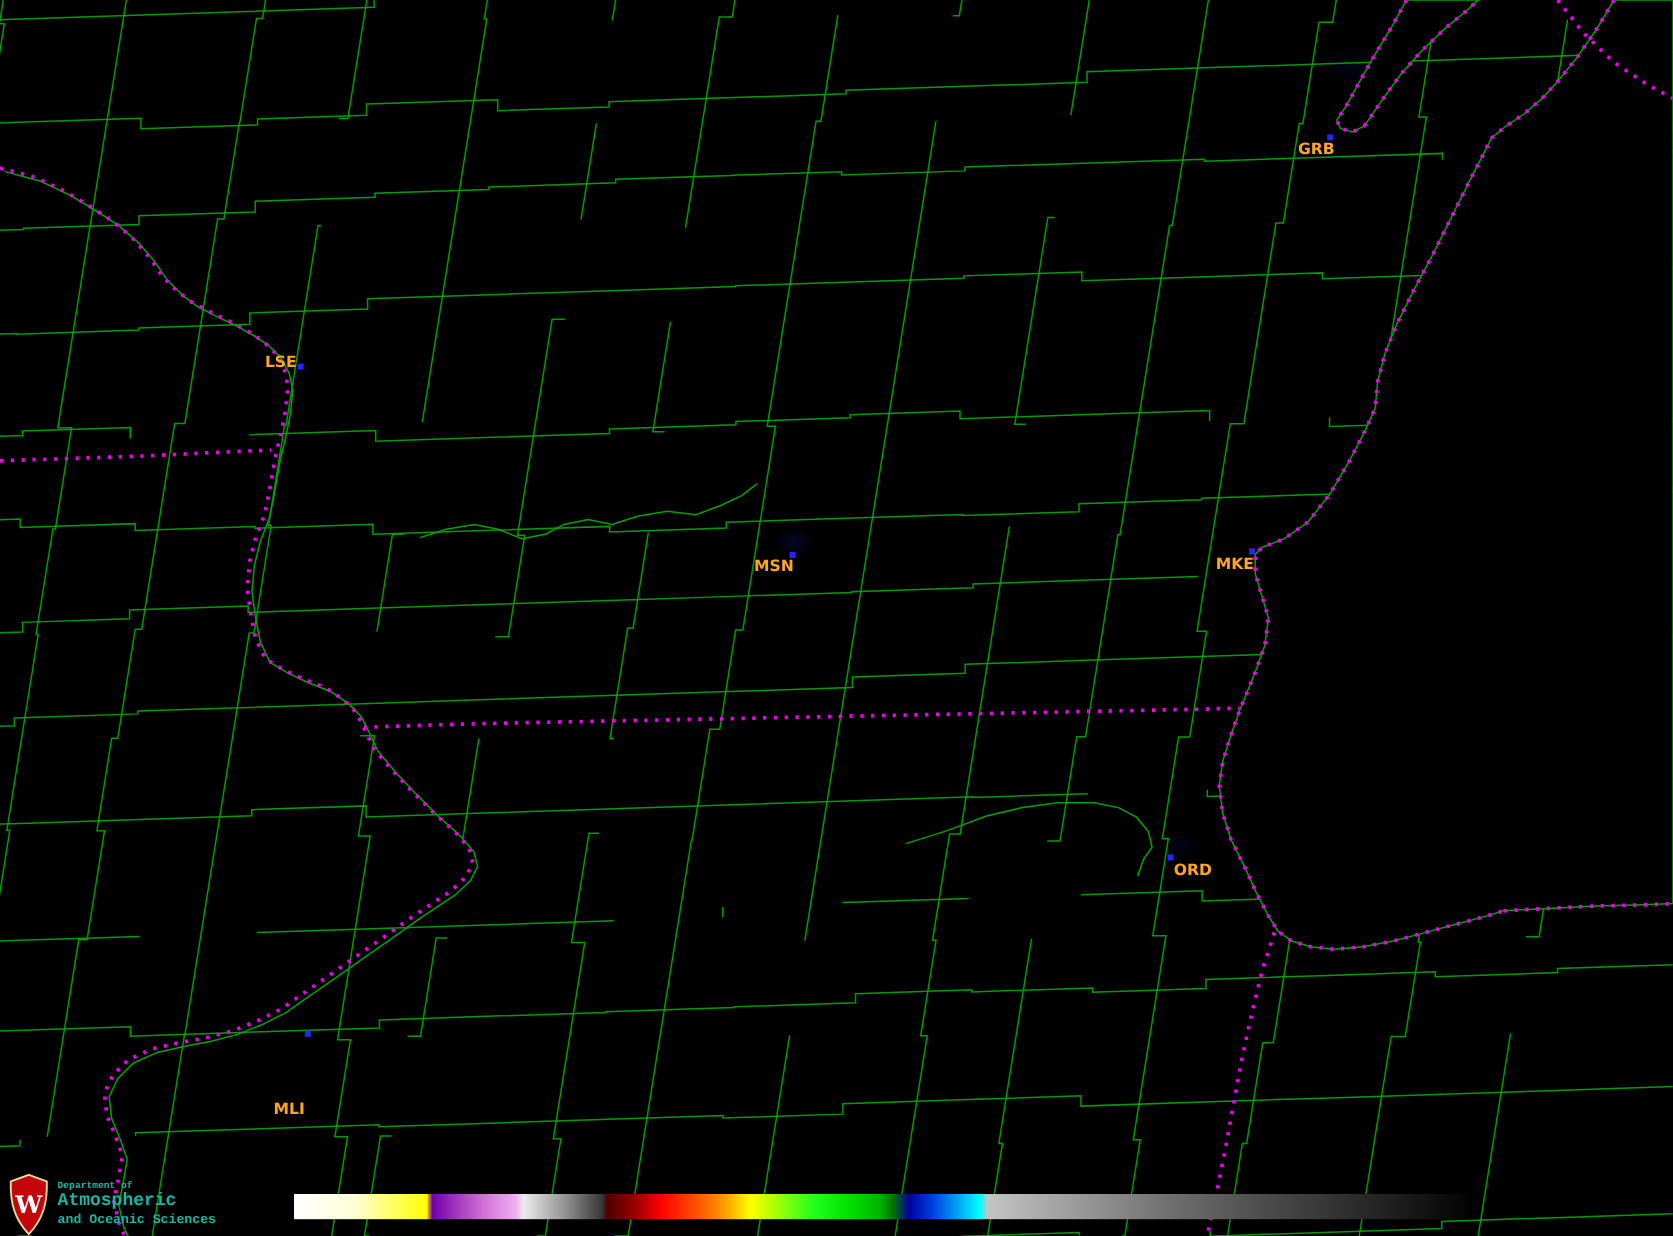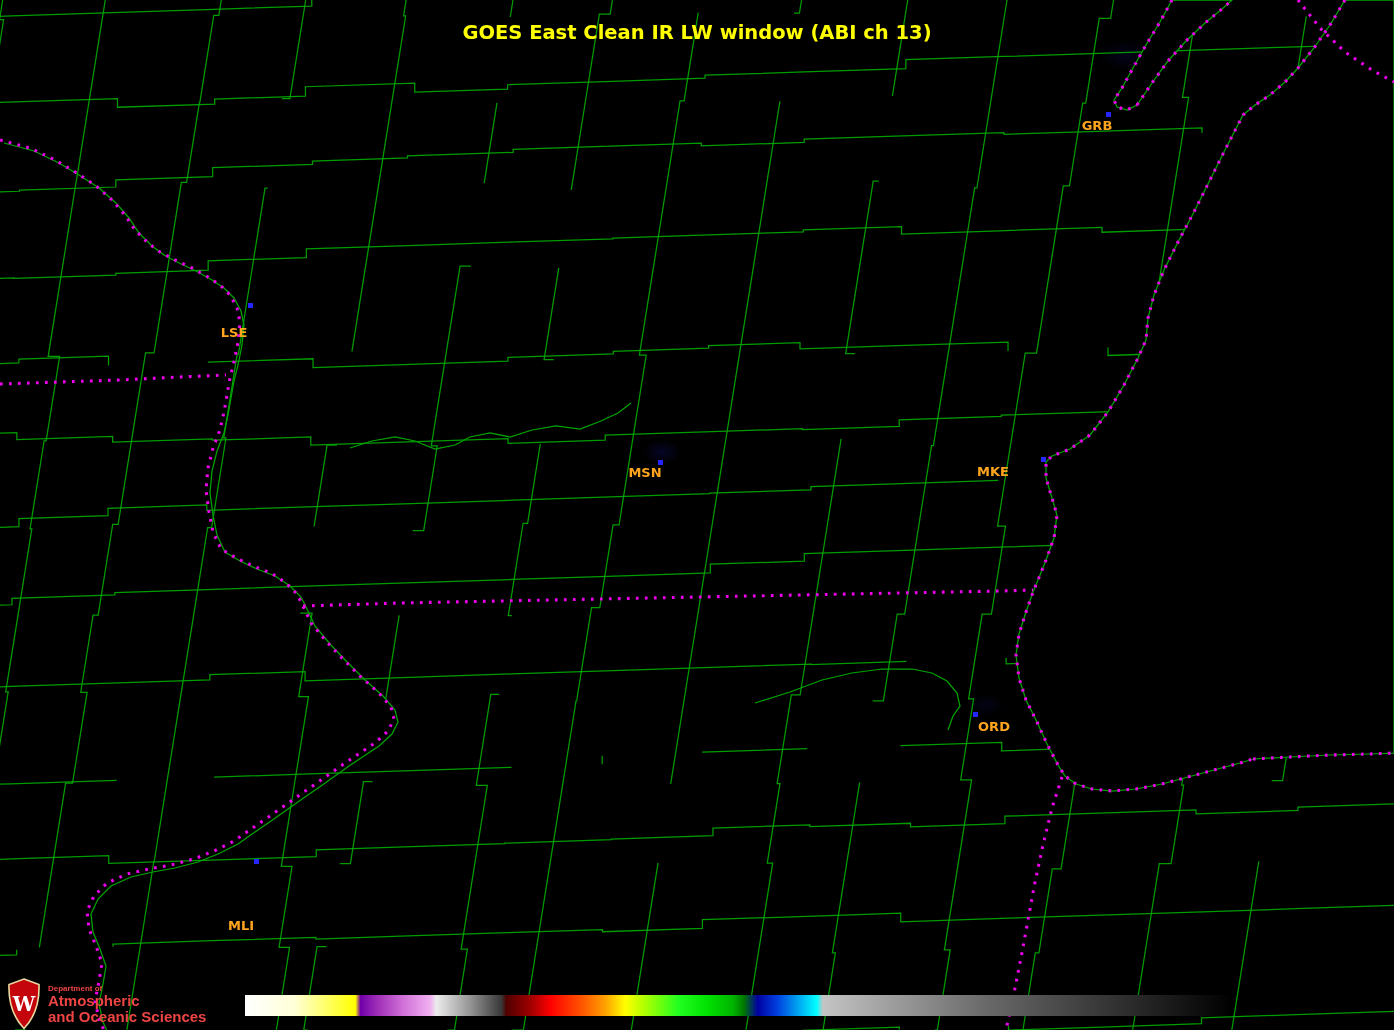--- a/index.html
+++ b/index.html
@@ -13,24 +13,24 @@
       radial-gradient(30px 16px at 985px 705px, rgba(8,8,55,.4), rgba(0,0,0,0) 70%);}
   #title{position:absolute;left:0;top:21px;width:100%;text-align:center;z-index:5;}
   #title div{color:#ffff00;font-weight:bold;font-size:19.5px;line-height:23px;white-space:pre;}
   .station{position:absolute;z-index:4;}
   .station .dot{position:absolute;width:5px;height:5px;background:#2525ff;}
   .station .lbl{position:absolute;transform:translate(-50%,-50%);color:#ffa51e;
       font-weight:bold;font-size:13px;white-space:pre;}
   #colorbar{position:absolute;z-index:6;}
   #logo{position:absolute;left:6px;top:978px;z-index:6;display:flex;align-items:flex-start;}
   #crest{width:36px;height:52px;}
-  #logo-text{margin-left:6px;color:#ef4444;font-family:Liberation Sans, sans-serif;}
+  #logo-text{margin-left:6px;color:#14b8a6;font-family:Liberation Mono, monospace;}
   #logo-dept{font-size:8px;font-weight:bold;margin-top:6px;}
   #logo-l1{font-size:15px;font-weight:bold;line-height:16px;}
-  #logo-l2{font-size:15px;font-weight:bold;line-height:16px;}
+  #logo-l2{font-size:11px;font-weight:bold;line-height:16px;}
 </style>
 </head>
 <body>
 
 <div id="ir-blobs"></div>
 
 <svg id="map-svg" width="1394" height="1030" viewBox="0 0 1394 1030">
   <g id="county-layer">
       <polyline points="2.698708375915885,0 -0.4580416968464851,19.729687954764813 3.60029262393713,19.729687954764813 -9.1763528829813,99.583722373005 -16.76700508803129,99.583722373005 -30.547210875749588,185.71000854624435 -39.52890180408954,185.71000854624435 -53.48017618864775,272.9054734497331 -66.37267646588384,353.48360018245876 -70.63702542170881,353.48360018245876 -85.3209785117209,445.2583069950342 -98.78789358608425,529.4265262098052 -93.60067709185184,529.4265262098052 -106.19914580233396,608.1669556503184 -120.7399254335463,699.0468283453956 -133.906209083125,781.3361011552624 -148.02625739336014,869.5864030942321 -157.9893240699917,869.5864030942321 -170.48921365387739,947.7107129935175 -183.6554995749146,1030" fill="none" stroke="#00a400" stroke-width="1.25" stroke-opacity="0.95"></polyline>
       <polyline points="105.28669965360314,0 102.3033962040767,18.645646559540182 89.10727489400655,101.12140474747866 76.2449925936386,181.51066912477836 76.17454484324902,181.51066912477836 61.34799096059054,274.17663089139387 48.17794514182955,356.48941725865006 59.63790265765041,356.48941725865006 46.1528992145881,440.7706887777895 44.13352728594094,440.7706887777895 30.056430828161538,528.7525416389108 31.81206998448819,528.7525416389108 18.723655582182104,610.5551316533238 5.728142407871786,691.7770889927633 8.201047801561657,691.7770889927633 -6.2423554916307324,782.0483595752157 -19.104253483600928,862.4352220250294 -10.905642110519125,862.4352220250294" fill="none" stroke="#00a400" stroke-width="1.25" stroke-opacity="0.95"></polyline>
@@ -110,39 +110,38 @@
       <polyline points="1345,0 1330,25 1314,48 1298,68 1285,82 1270,95 1255,105 1243,115 1226,148 1210,180 1194,212 1178,242 1164,270 1154,295 1148,318 1146,340 1138,358 1124,385 1108,412 1090,435 1070,449 1052,456 1046,462 1046,478 1052,498 1057,515 1054,538 1046,560 1038,580 1033,592 1026,612 1019,634 1016,655 1019,678 1026,700 1037,722 1047,744 1058,765 1065,776 1076,784 1092,789 1112,791 1136,789 1162,784 1188,777 1214,770 1240,763 1253,759" fill="none" stroke="#ee00ee" stroke-width="3.1" stroke-dasharray="2.7 6.3" stroke-linecap="butt"></polyline>
       <polyline points="1253,759 1290,757 1330,755 1370,754 1394,753" fill="none" stroke="#ee00ee" stroke-width="3.1" stroke-dasharray="2.7 6.3" stroke-linecap="butt"></polyline>
       <polyline points="1062,777 1052,808 1043,845 1035,882 1028,920 1021,958 1013,998 1006,1030" fill="none" stroke="#ee00ee" stroke-width="3.1" stroke-dasharray="2.7 6.3" stroke-linecap="butt"></polyline>
       <polyline points="1172,0 1160,22 1146,45 1133,68 1122,88 1114,100 1117,107 1127,110 1137,105" fill="none" stroke="#ee00ee" stroke-width="3.1" stroke-dasharray="2.7 6.3" stroke-linecap="butt"></polyline>
       <polyline points="1137,105 1152,83 1168,61 1186,41 1205,23 1222,9 1232,0" fill="none" stroke="#ee00ee" stroke-width="3.1" stroke-dasharray="2.7 6.3" stroke-linecap="butt"></polyline>
       <polyline points="1298,0 1320,28 1345,52 1372,70 1394,82" fill="none" stroke="#ee00ee" stroke-width="3.1" stroke-dasharray="2.7 6.3" stroke-linecap="butt"></polyline>
     </g>
 </svg>
 
 <div id="title">
-  <div>GOES East Clean IR LW window (ABI ch 13)</div>
 </div>
 
 <div id="stations">
     <div class="station">
       <span class="dot" style="left: 1106px; top: 112px;"></span>
       <span class="lbl" style="left: 1097px; top: 125px;">GRB</span>
     </div>
     <div class="station">
       <span class="dot" style="left: 248px; top: 303px;"></span>
-      <span class="lbl" style="left: 234px; top: 332px;">LSE</span>
+      <span class="lbl" style="left: 234px; top: 302px;">LSE</span>
     </div>
     <div class="station">
       <span class="dot" style="left: 658px; top: 460px;"></span>
       <span class="lbl" style="left: 645px; top: 472px; text-align: center;">MSN</span>
     </div>
     <div class="station">
       <span class="dot" style="left: 1041px; top: 457px;"></span>
-      <span class="lbl" style="left: 993px; top: 471px;">MKE</span>
+      <span class="lbl" style="left: 1029px; top: 471px;">MKE</span>
     </div>
     <div class="station">
       <span class="dot" style="left: 973px; top: 712px;"></span>
       <span class="lbl" style="left: 994px; top: 726px;">ORD</span>
     </div>
     <div class="station">
       <span class="dot" style="left: 254px; top: 859px;"></span>
       <span class="lbl" style="left: 241px; top: 925px;">MLI</span>
     </div>
   </div>

